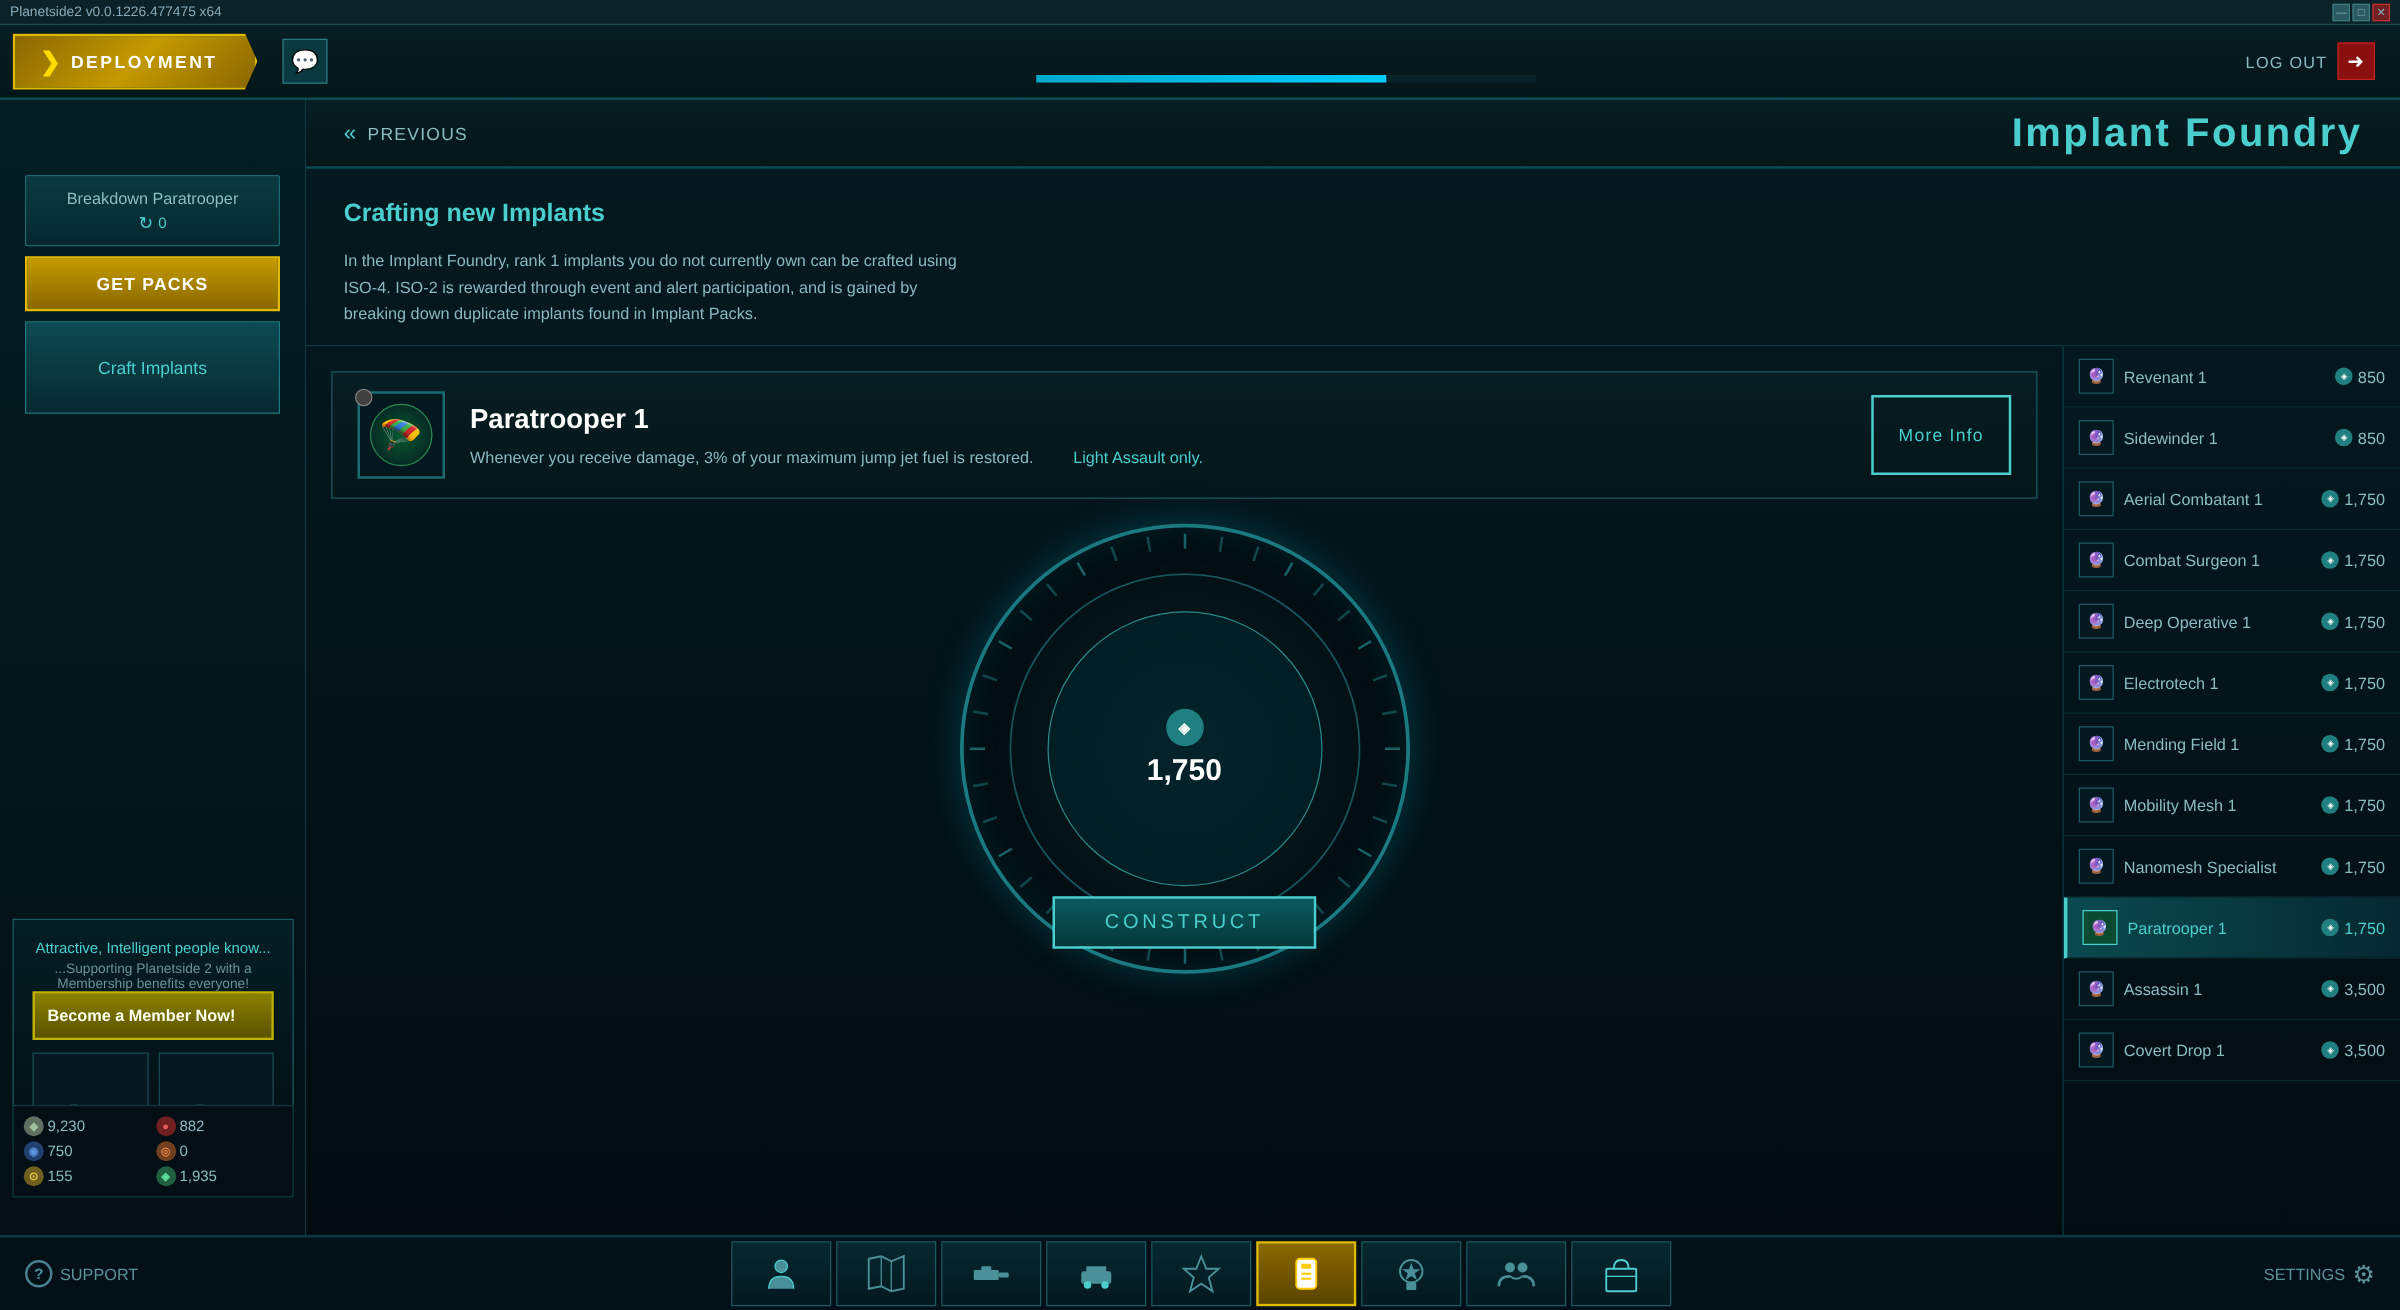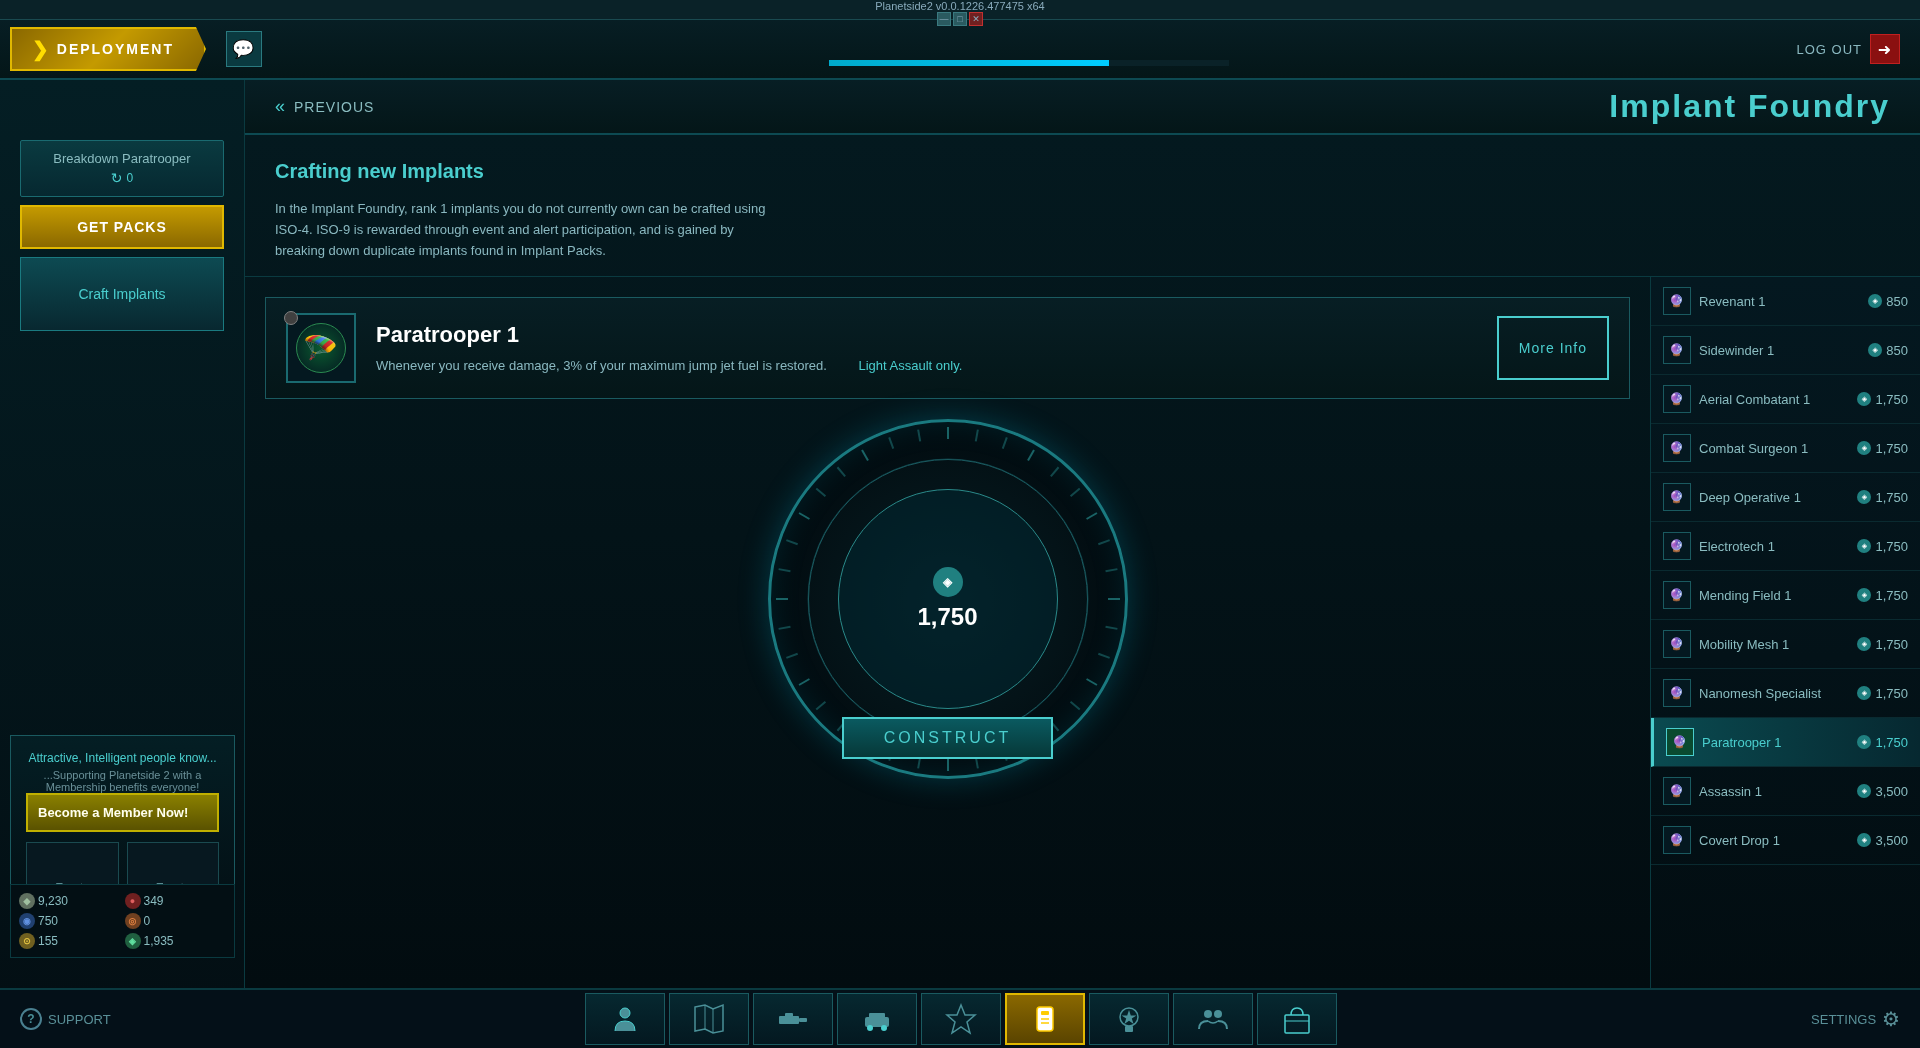--- a/index.html
+++ b/index.html
@@ -18,21 +18,20 @@
       position: absolute;
       top: 0; left: 0; right: 0;
       height: 20px;
       background: #0a2228;
       display: flex;
       align-items: center;
       justify-content: space-between;
       padding: 0 8px;
       border-bottom: 1px solid #1a4a50;
       z-index: 100;
-      flex-direction: column;
     }
     .title-bar-text {
       font-size: 11px;
       color: #8ab;
     }
     .title-bar-controls {
       display: flex;
       gap: 2px;
     }
     .tb-btn {
@@ -675,21 +674,21 @@
     </div>
   </div>
 
   <div class="currency-bar">
     <div class="currency-item">
       <div class="currency-icon ci-silver">◆</div>
       <span>9,230</span>
     </div>
     <div class="currency-item">
       <div class="currency-icon ci-red">●</div>
-      <span>349</span>
+      <span>882</span>
     </div>
     <div class="currency-item">
       <div class="currency-icon ci-blue">◉</div>
       <span>750</span>
     </div>
     <div class="currency-item">
       <div class="currency-icon ci-orange">◎</div>
       <span>0</span>
     </div>
     <div class="currency-item">
@@ -708,21 +707,21 @@
   <div class="content-header">
     <div class="prev-btn">
       <span class="prev-arrows">«</span>
       <span>PREVIOUS</span>
     </div>
     <span class="content-title">Implant Foundry</span>
   </div>
 
   <div class="crafting-info">
     <div class="crafting-title">Crafting new Implants</div>
-    <div class="crafting-desc">In the Implant Foundry, rank 1 implants you do not currently own can be crafted using ISO-4. ISO-9 is rewarded through event and alert participation, and is gained by breaking down duplicate implants found in Implant Packs.</div>
+    <div class="crafting-desc">In the Implant Foundry, rank 1 implants you do not currently own can be crafted using ISO-4. ISO-2 is rewarded through event and alert participation, and is gained by breaking down duplicate implants found in Implant Packs.</div>
   </div>
 
   <div class="main-panel">
 
     <div class="implant-center">
 
       <div class="implant-header">
         <div class="implant-icon-box">
           <div class="implant-badge"></div>
           <div class="implant-icon-inner">

